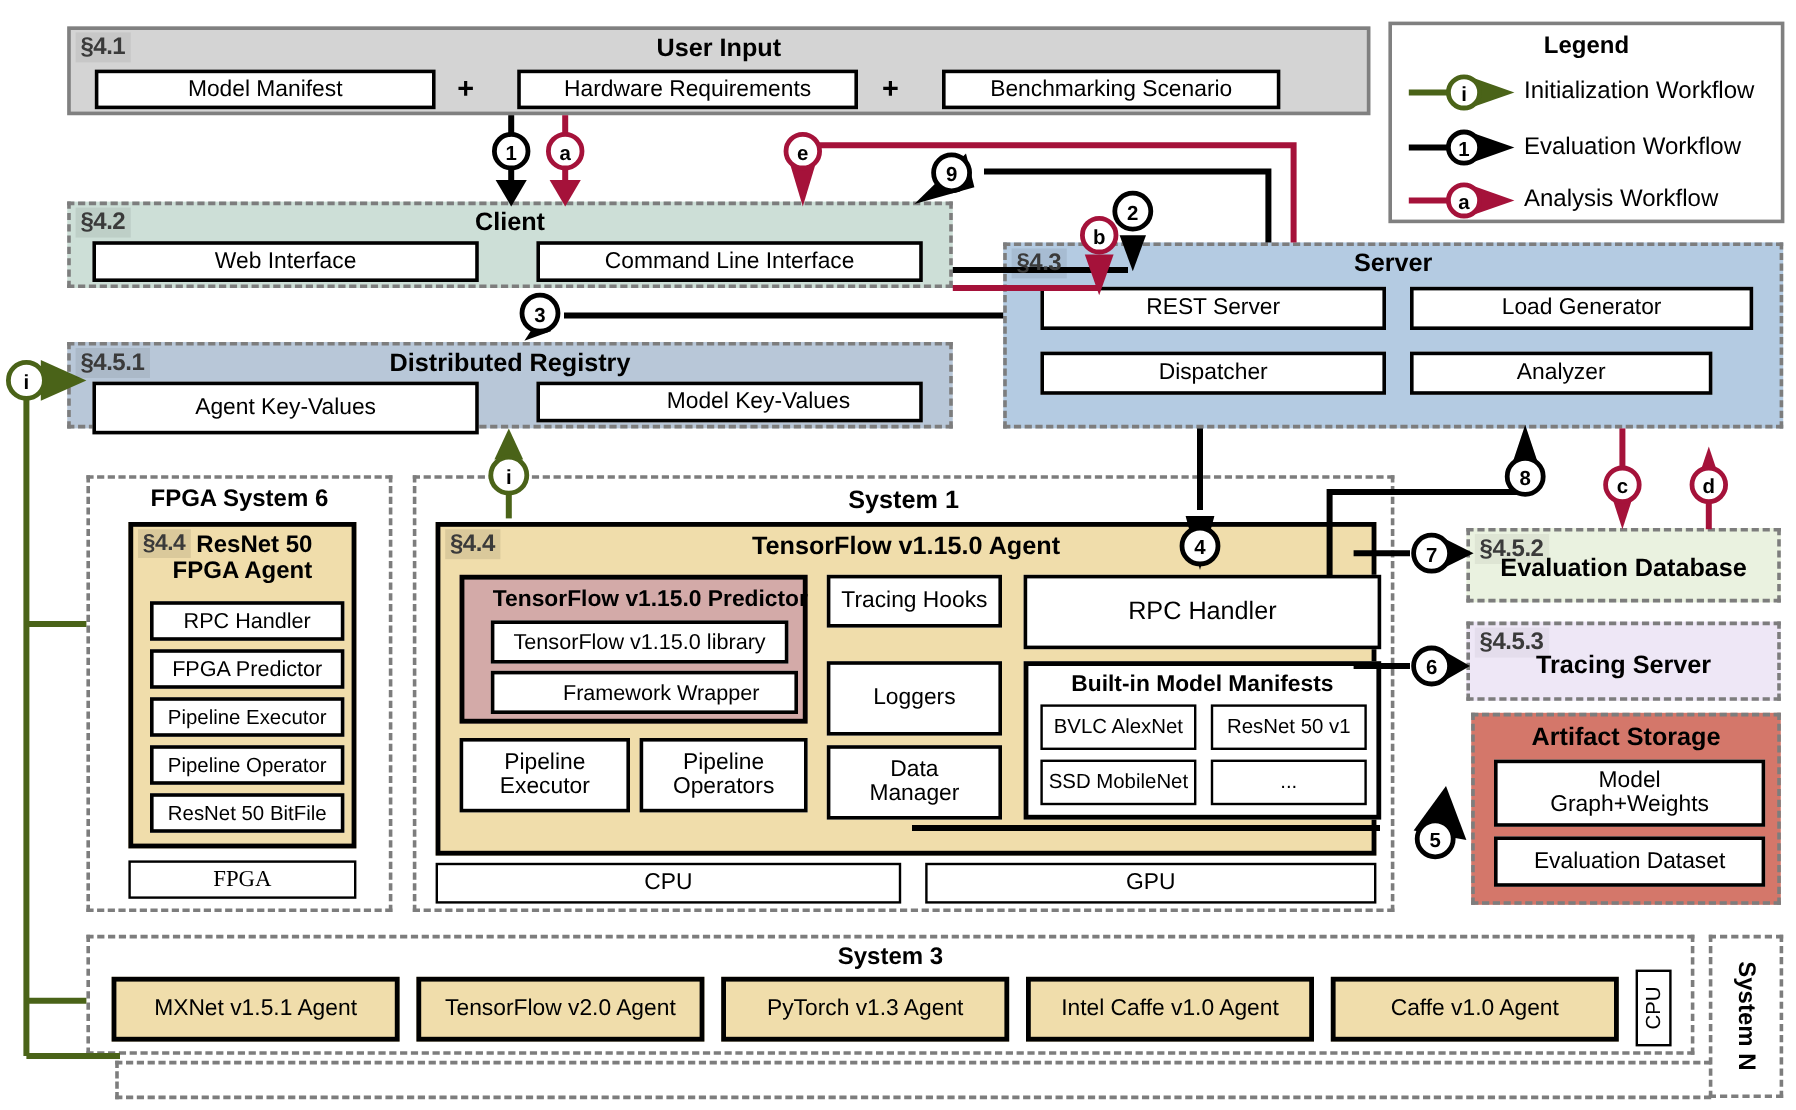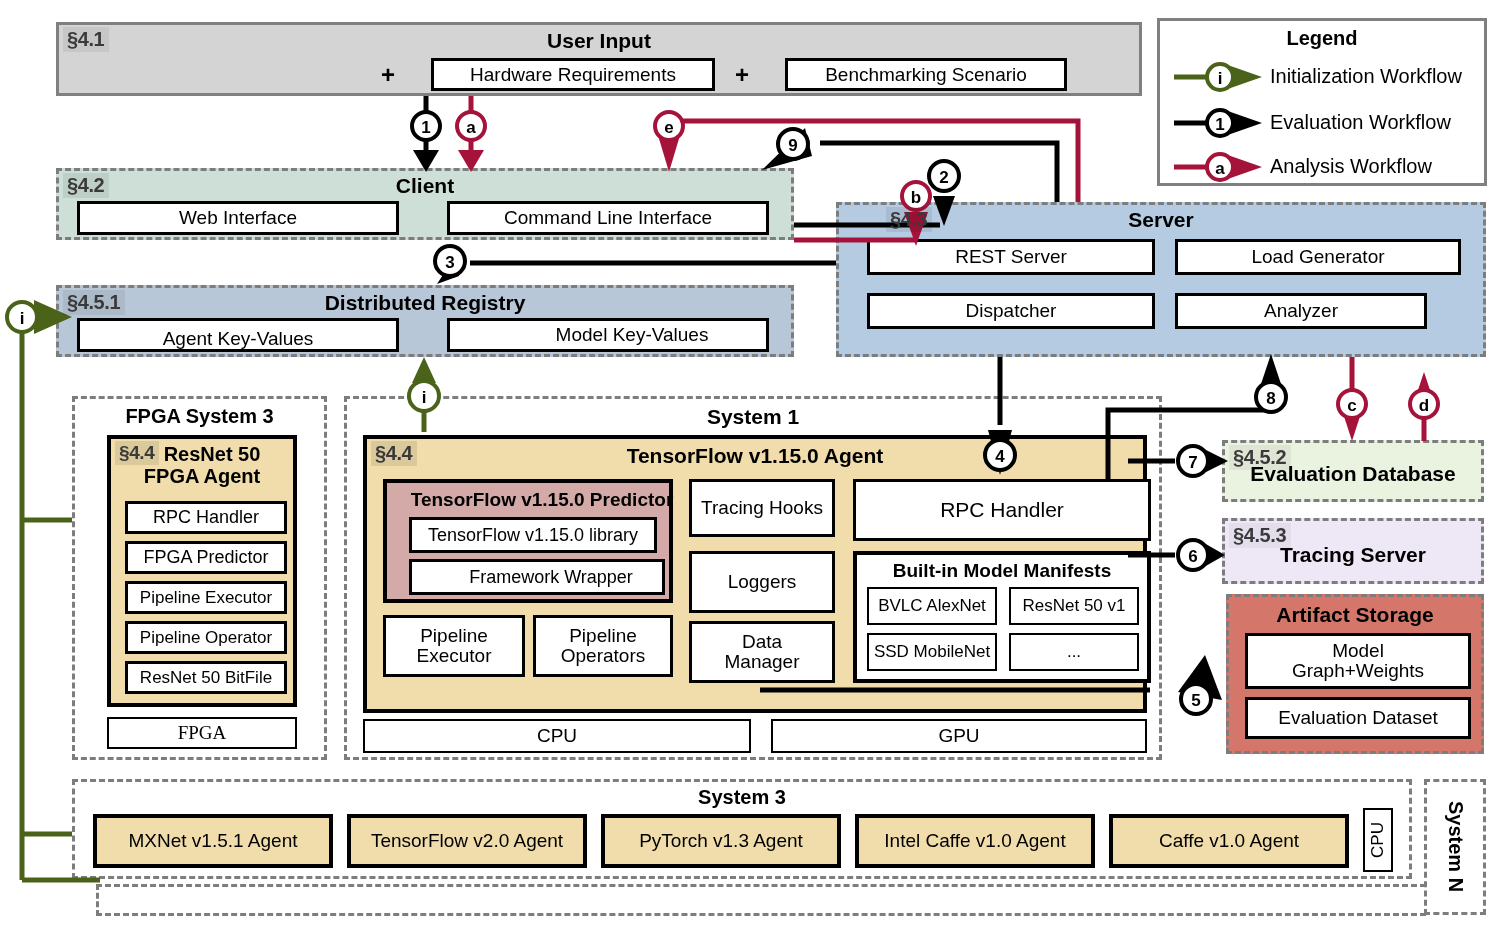--- a/index.html
+++ b/index.html
@@ -41,20 +41,23 @@
   .vtext{writing-mode:vertical-rl;text-orientation:mixed;}
 </style>
 </head>
 <body>
 
 <div id="root">
 
   <div class="abs fill-userinput" style="left:56px;top:22px;width:1086px;height:74px;">
     <div class="sectag" style="background:rgba(0,0,0,0.06);">§4.1</div>
     <div class="title" style="margin-top:4px;">User Input</div>
+    <div class="wbox abs" style="left:20px;top:33px;width:284px;height:33px;">
+      <span>Model Manifest</span>
+    </div>
     <div class="plus" style="left:322px;top:36px;">+</div>
     <div class="wbox abs" style="left:372px;top:33px;width:284px;height:33px;">
       <span>Hardware Requirements</span>
     </div>
     <div class="plus" style="left:676px;top:36px;">+</div>
     <div class="wbox abs" style="left:726px;top:33px;width:282px;height:33px;">
       <span>Benchmarking Scenario</span>
     </div>
   </div>
 
@@ -96,47 +99,47 @@
       <span>Web Interface</span>
     </div>
     <div class="wbox abs" style="left:388px;top:30px;width:322px;height:34px;">
       <span>Command Line Interface</span>
     </div>
   </div>
 
   <div class="abs dashed fill-registry" style="left:56px;top:285px;width:738px;height:72px;">
     <div class="sectag" style="background:rgba(0,0,0,0.07);">§4.5.1</div>
     <div class="title" style="margin-top:3px;">Distributed Registry</div>
-    <div class="wbox abs" style="left:18px;top:30px;width:322px;height:34px;align-items:flex-end;">
+    <div class="wbox abs" style="left:18px;top:30px;width:322px;height:44px;">
       <span>Agent Key-Values</span>
     </div>
     <div class="wbox abs" style="left:388px;top:30px;width:322px;height:34px;padding-left:48px;">
       <span>Model Key-Values</span>
     </div>
   </div>
 
   <div class="abs dashed fill-server" style="left:836px;top:202px;width:650px;height:155px;">
-    <div class="sectag" style="background:rgba(0,0,0,0.07);margin-left:43px;">§4.3</div>
+    <div class="sectag" style="background:rgba(0,0,0,0.07);">§4.3</div>
     <div class="title" style="margin-top:3px;">Server</div>
     <div class="wbox abs" style="left:28px;top:34px;width:288px;height:36px;">
       <span>REST Server</span>
     </div>
     <div class="wbox abs" style="left:336px;top:34px;width:286px;height:36px;">
       <span>Load Generator</span>
     </div>
     <div class="wbox abs" style="left:28px;top:88px;width:288px;height:36px;">
       <span>Dispatcher</span>
     </div>
     <div class="wbox abs" style="left:336px;top:88px;width:252px;height:36px;">
       <span>Analyzer</span>
     </div>
   </div>
 
   <div class="abs dashed" style="left:72px;top:396px;width:255px;height:364px;">
-    <div class="title" style="margin-top:6px;font-size:20px;">FPGA System 3</div>
+    <div class="title" style="margin-top:6px;font-size:20px;">FPGA System 6</div>
     <div class="abs fill-agent" style="left:32px;top:36px;width:190px;height:272px;">
       <div class="sectag" style="background:rgba(0,0,0,0.09);font-size:19px;">§4.4</div>
       <div class="abs" style="left:0;top:4px;width:100%;text-align:center;font-weight:bold;font-size:20px;line-height:1.12;">
         <div style="padding-left:20px;">ResNet 50</div>
         <div>FPGA Agent</div>
       </div>
       <div class="wbox abs" style="left:14px;top:62px;width:162px;height:33px;font-size:18px;">
         <span>RPC Handler</span>
       </div>
       <div class="wbox abs" style="left:14px;top:102px;width:162px;height:33px;font-size:18px;">
@@ -175,21 +178,21 @@
 
       <div class="wbox abs" style="left:16px;top:176px;width:142px;height:62px;flex-direction:column;">
         <span>Pipeline</span>
         <span>Executor</span>
       </div>
       <div class="wbox abs" style="left:166px;top:176px;width:140px;height:62px;flex-direction:column;">
         <span>Pipeline</span>
         <span>Operators</span>
       </div>
 
-      <div class="wbox abs" style="left:322px;top:40px;width:146px;height:58px;">
+      <div class="wbox abs" style="left:322px;top:40px;width:146px;height:44px;">
         <span>Tracing Hooks</span>
       </div>
       <div class="wbox abs" style="left:322px;top:112px;width:146px;height:62px;">
         <span>Loggers</span>
       </div>
       <div class="wbox abs" style="left:322px;top:182px;width:146px;height:62px;flex-direction:column;">
         <span>Data</span>
         <span>Manager</span>
       </div>
 

